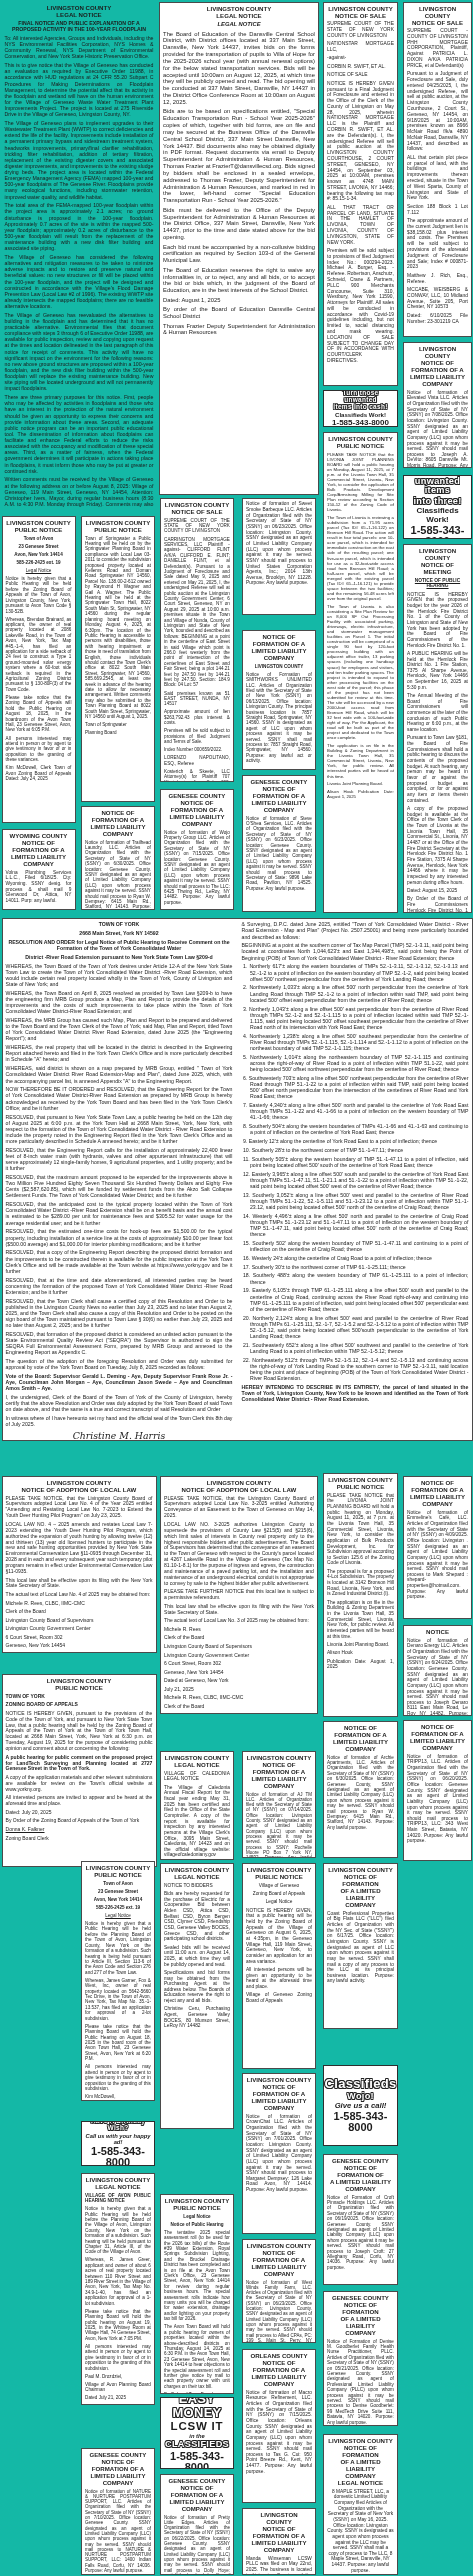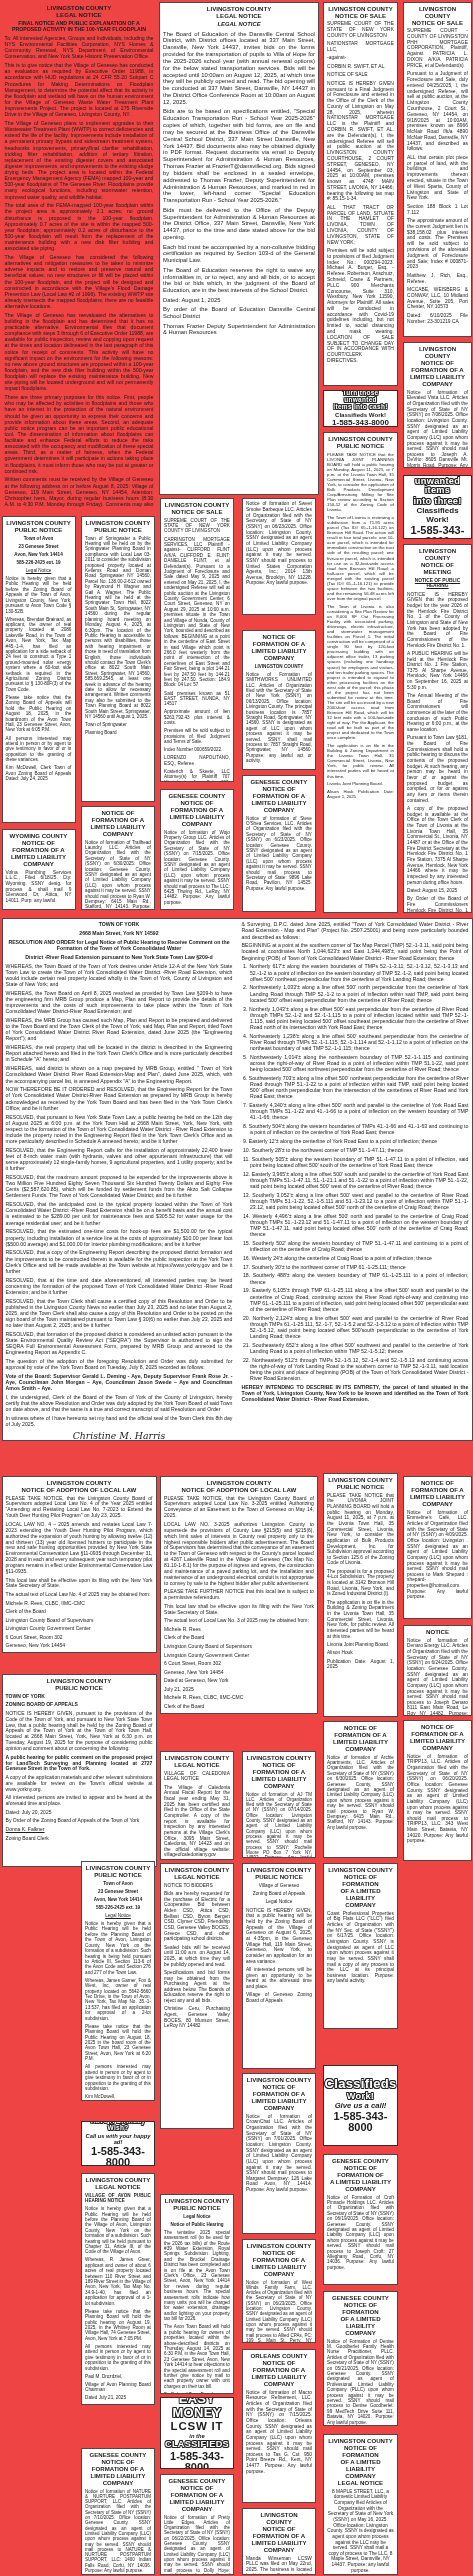--- a/index.html
+++ b/index.html
@@ -33,21 +33,21 @@
   .ital-md{font-style:italic;font-weight:bold;font-size:7.7px;text-align:right;}
   .bold-lg{font-size:11.5px;font-weight:800;letter-spacing:0.8px;}
   .bold-md{font-size:8px;font-weight:800;}
   .bold-sm{font-size:6.1px;font-weight:800;}
   .phone{font-size:11px;font-weight:800;}
   .phone-sm{font-size:8px;font-weight:800;}
 </style>
 </head>
 <body>
 
-<div class="page" style="width: 474px; height: 2576px; background: #ef4444;">
+<div class="page" style="width: 474px; height: 2576px; background: #14b8a6;">
     <section class="notice" style="left: 1.5px; top: 1.5px; width: 155px; height: 505px; font-size: 5.2px;">
       <div class="hdr">LIVINGSTON COUNTY</div>
       <div class="hdr">LEGAL NOTICE</div>
       <div class="hdr-gap"></div>
       <p class="s-c s-b">FINAL NOTICE AND PUBLIC EXPLANATION OF A PROPOSED ACTIVITY IN THE 100-YEAR FLOODPLAIN</p>
       <p>To: All interested Agencies, Groups and Individuals, including the NYS Environmental Facilities Corporation, NYS Homes &amp; Community Renewal, NYS Department of Environmental Conservation, and New York State Historic Preservation Office.</p>
       <p>This is to give notice that the Village of Geneseo has conducted an evaluation as required by Executive Order 11988, in accordance with HUD regulations at 24 CFR 55.20 Subpart C Procedures for Making Determinations on Floodplain Management, to determine the potential affect that its activity in the floodplain and wetland will have on the human environment for the Village of Geneseo Waste Water Treatment Plant Improvements Project. The project is located at 275 Riverside Drive in the Village of Geneseo, Livingston County, NY.</p>
       <p>The Village of Geneseo plans to implement upgrades to their Wastewater Treatment Plant (WWTP) to correct deficiencies and extend the life of the facility. Improvements include installation of a permanent primary bypass and sidestream treatment system, headworks improvements, primary/final clarifier rehabilitation, trickling filter rehabilitation, addition of tertiary filtration, replacement of the existing digester covers and associated digester improvements, and improvements to the existing sludge drying beds. The project area is located within the Federal Emergency Management Agency (FEMA) mapped 100-year and 500-year floodplains of The Genesee River. Floodplains provide many ecological functions, including stormwater retention, improved water quality, and wildlife habitat.</p>
       <p>The total area of the FEMA-mapped 100-year floodplain within the project area is approximately 2.1 acres; no ground disturbance is proposed in the 100-year floodplain. Approximately 0.7 acres of the site is within the mapped 500-year floodplain; approximately 0.2 acres of disturbance to the 500-year floodplain will result from the replacement of the maintenance building with a new disk filter building and associated site piping.</p>
       <p>The Village of Geneseo has considered the following alternatives and mitigation measures to be taken to minimize adverse impacts and to restore and preserve natural and beneficial values: no new structures or fill will be placed within the 100-year floodplain, and the project will be designed and constructed in accordance with the Village's Flood Damage Prevention Law (Local Law #2 of 1996). The existing WWTP site already intersects the mapped floodplains; there are no feasible alternative locations.</p>
@@ -519,21 +519,21 @@
       <div class="hdr">COUNTY</div>
       <div class="hdr">NOTICE OF</div>
       <div class="hdr">FORMATION OF A</div>
       <div class="hdr">LIMITED LIABILITY</div>
       <div class="hdr">COMPANY</div>
       <div class="hdr-gap"></div>
       <p>Manda Winseman LCSW PLLC was filed on May 22nd, 2025.  The business is located in Livingston County and the address is: 7803 East Main St, Lima, NY 14485.  The operating agent is Manda Winseman</p>
     </section>
     <section class="notice ad" style="left: 323px; top: 2065px; width: 75px; height: 81px;">
       <div class="out-lg">Classifieds</div>
-      <div class="out-md">Work!</div>
+      <div class="out-md">Wojo!</div>
       <div class="ital-md">Give us a call!</div>
       <div class="phone">1-585-343-8000</div>
     </section>
     <section class="notice bordered" style="left: 323px; top: 2154px; width: 75px; height: 131px; font-size: 4.6px;">
       <div class="hdr">GENESEE COUNTY</div>
       <div class="hdr">NOTICE OF FORMATION OF</div>
       <div class="hdr">A LIMITED LIABILITY</div>
       <div class="hdr">COMPANY</div>
       <div class="hdr-gap"></div>
       <p>Notice of Formation of Croft Pinnacle Holdings LLC. Articles of Organization filed with Secretary of State of NY (SSNY) on 06/19/2025. Office location: Genesee County. SSNY designated as agent of Limited Liability Company (LLC) upon whom process against it may be served. SSNY should mail process to Joseph Croft: 27 Alleghany Road, Corfu, NY 14036. Purpose: Any lawful purpose.</p>

